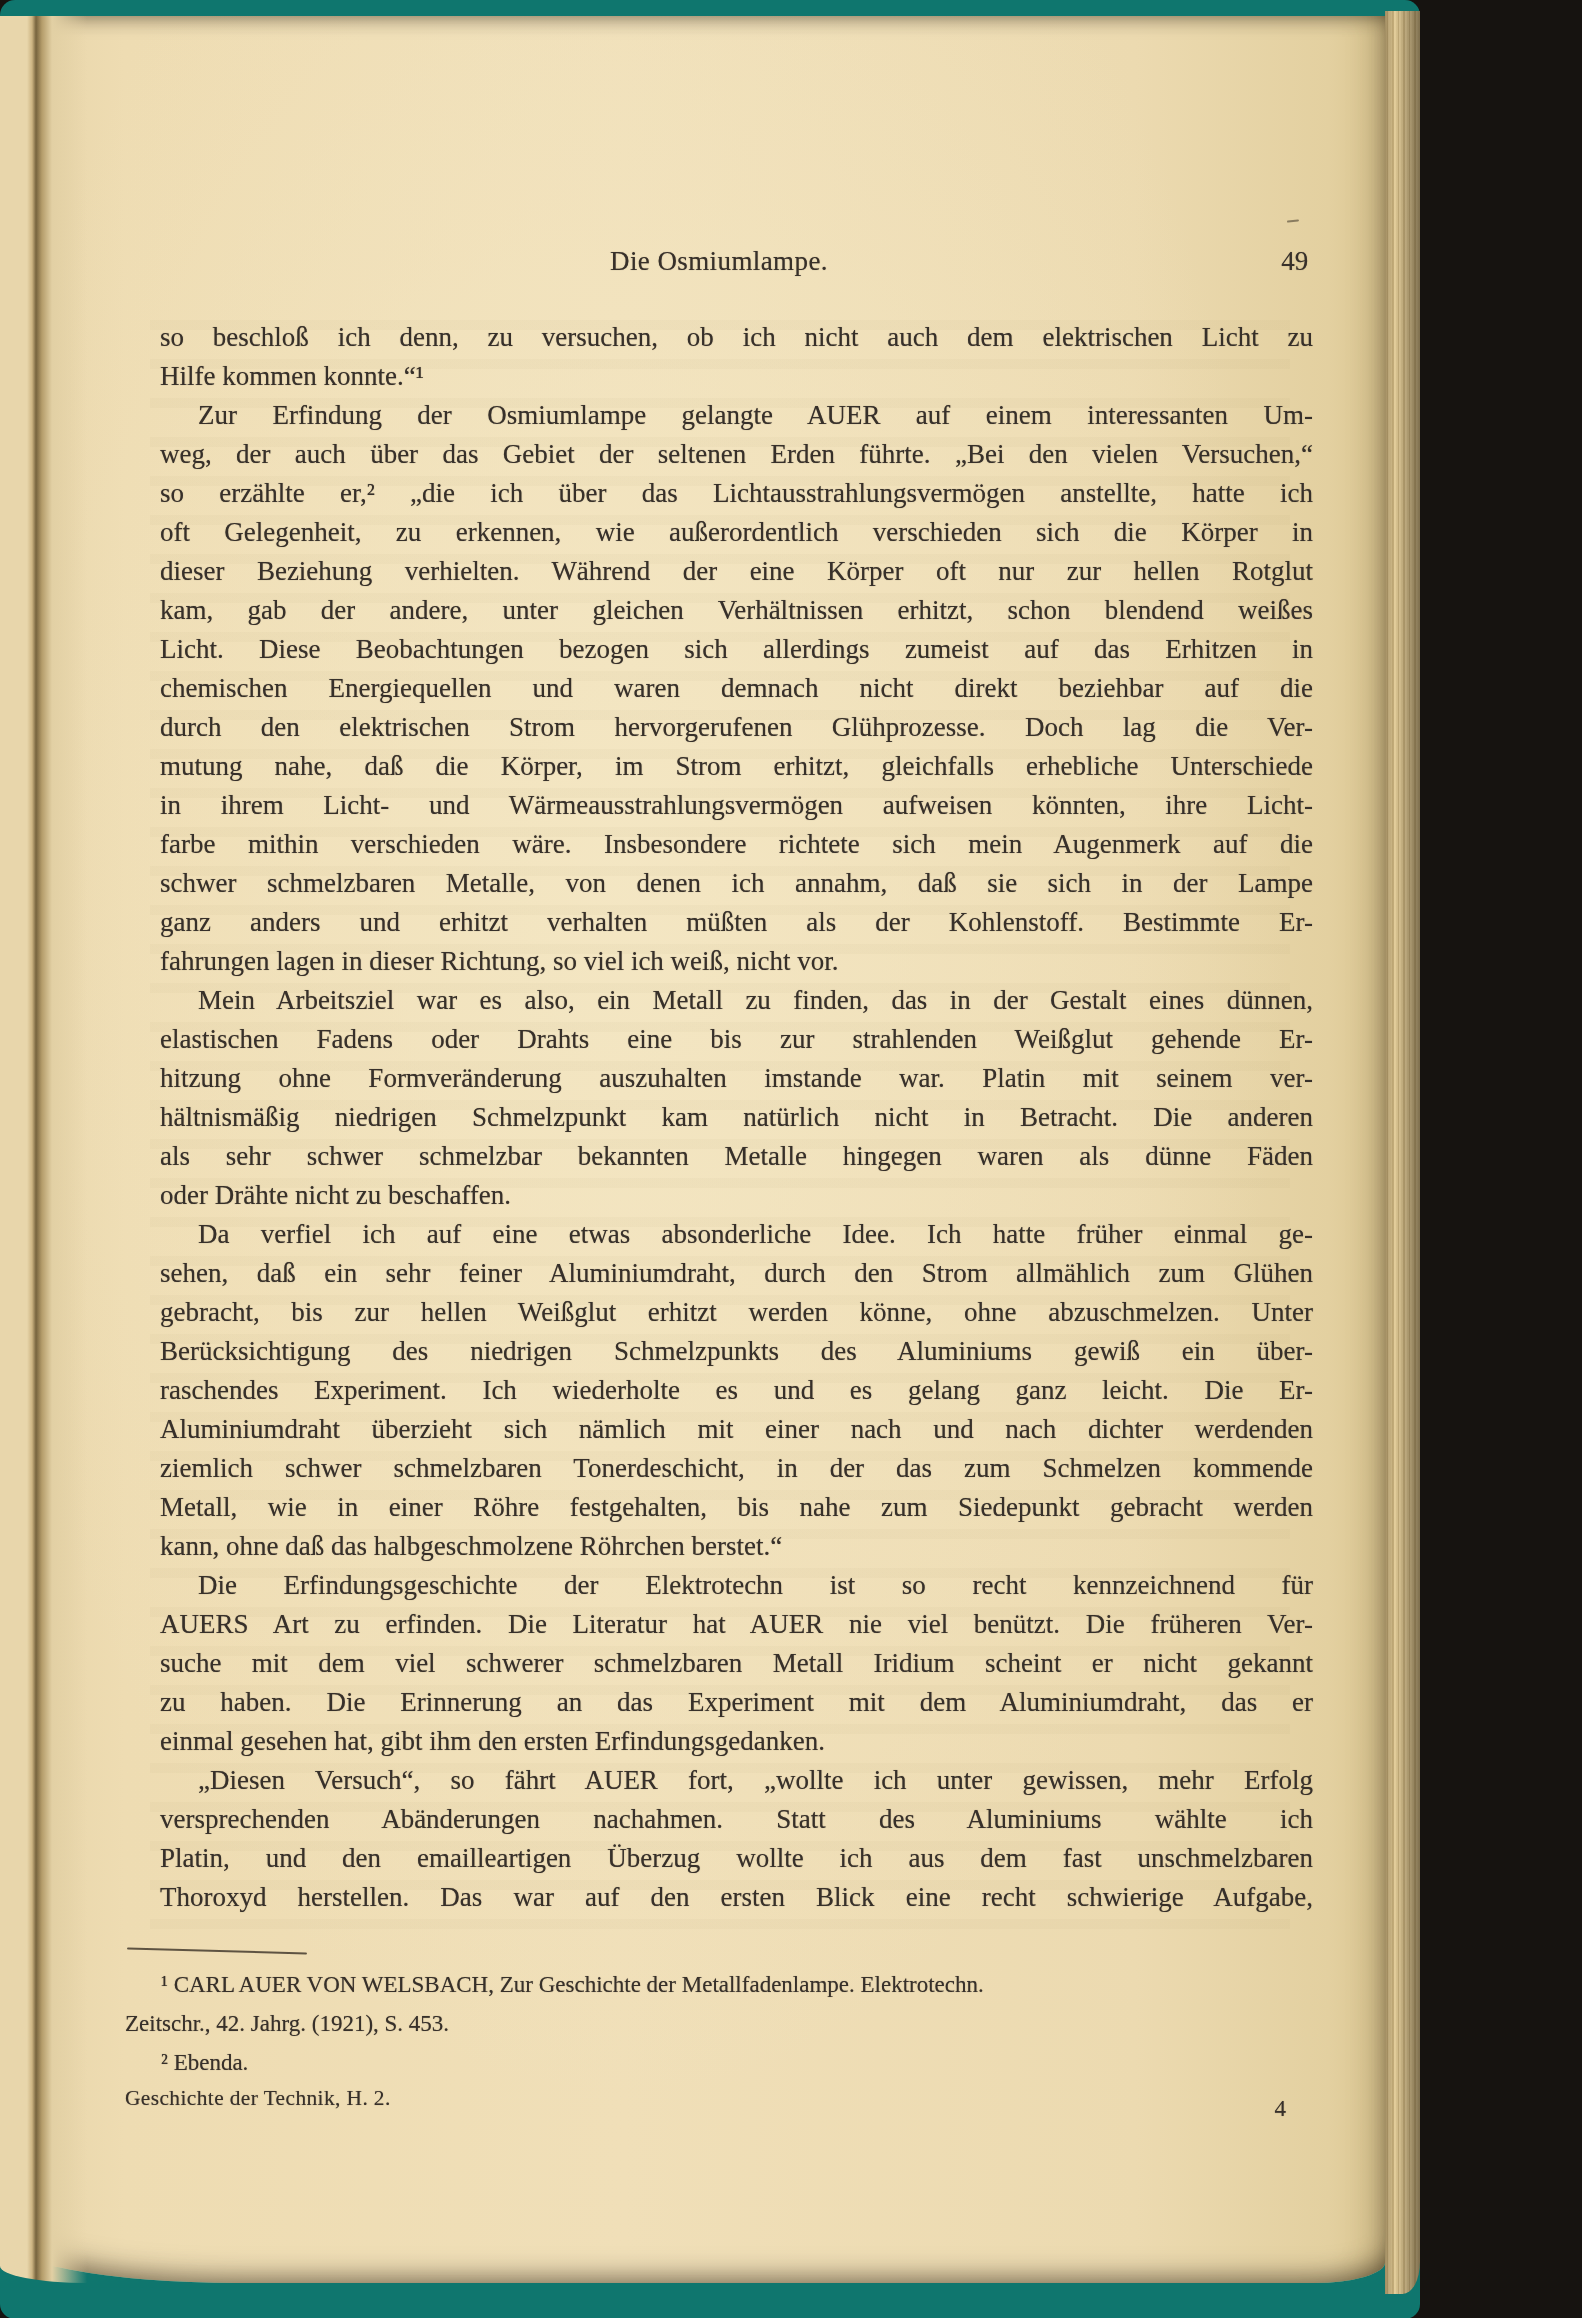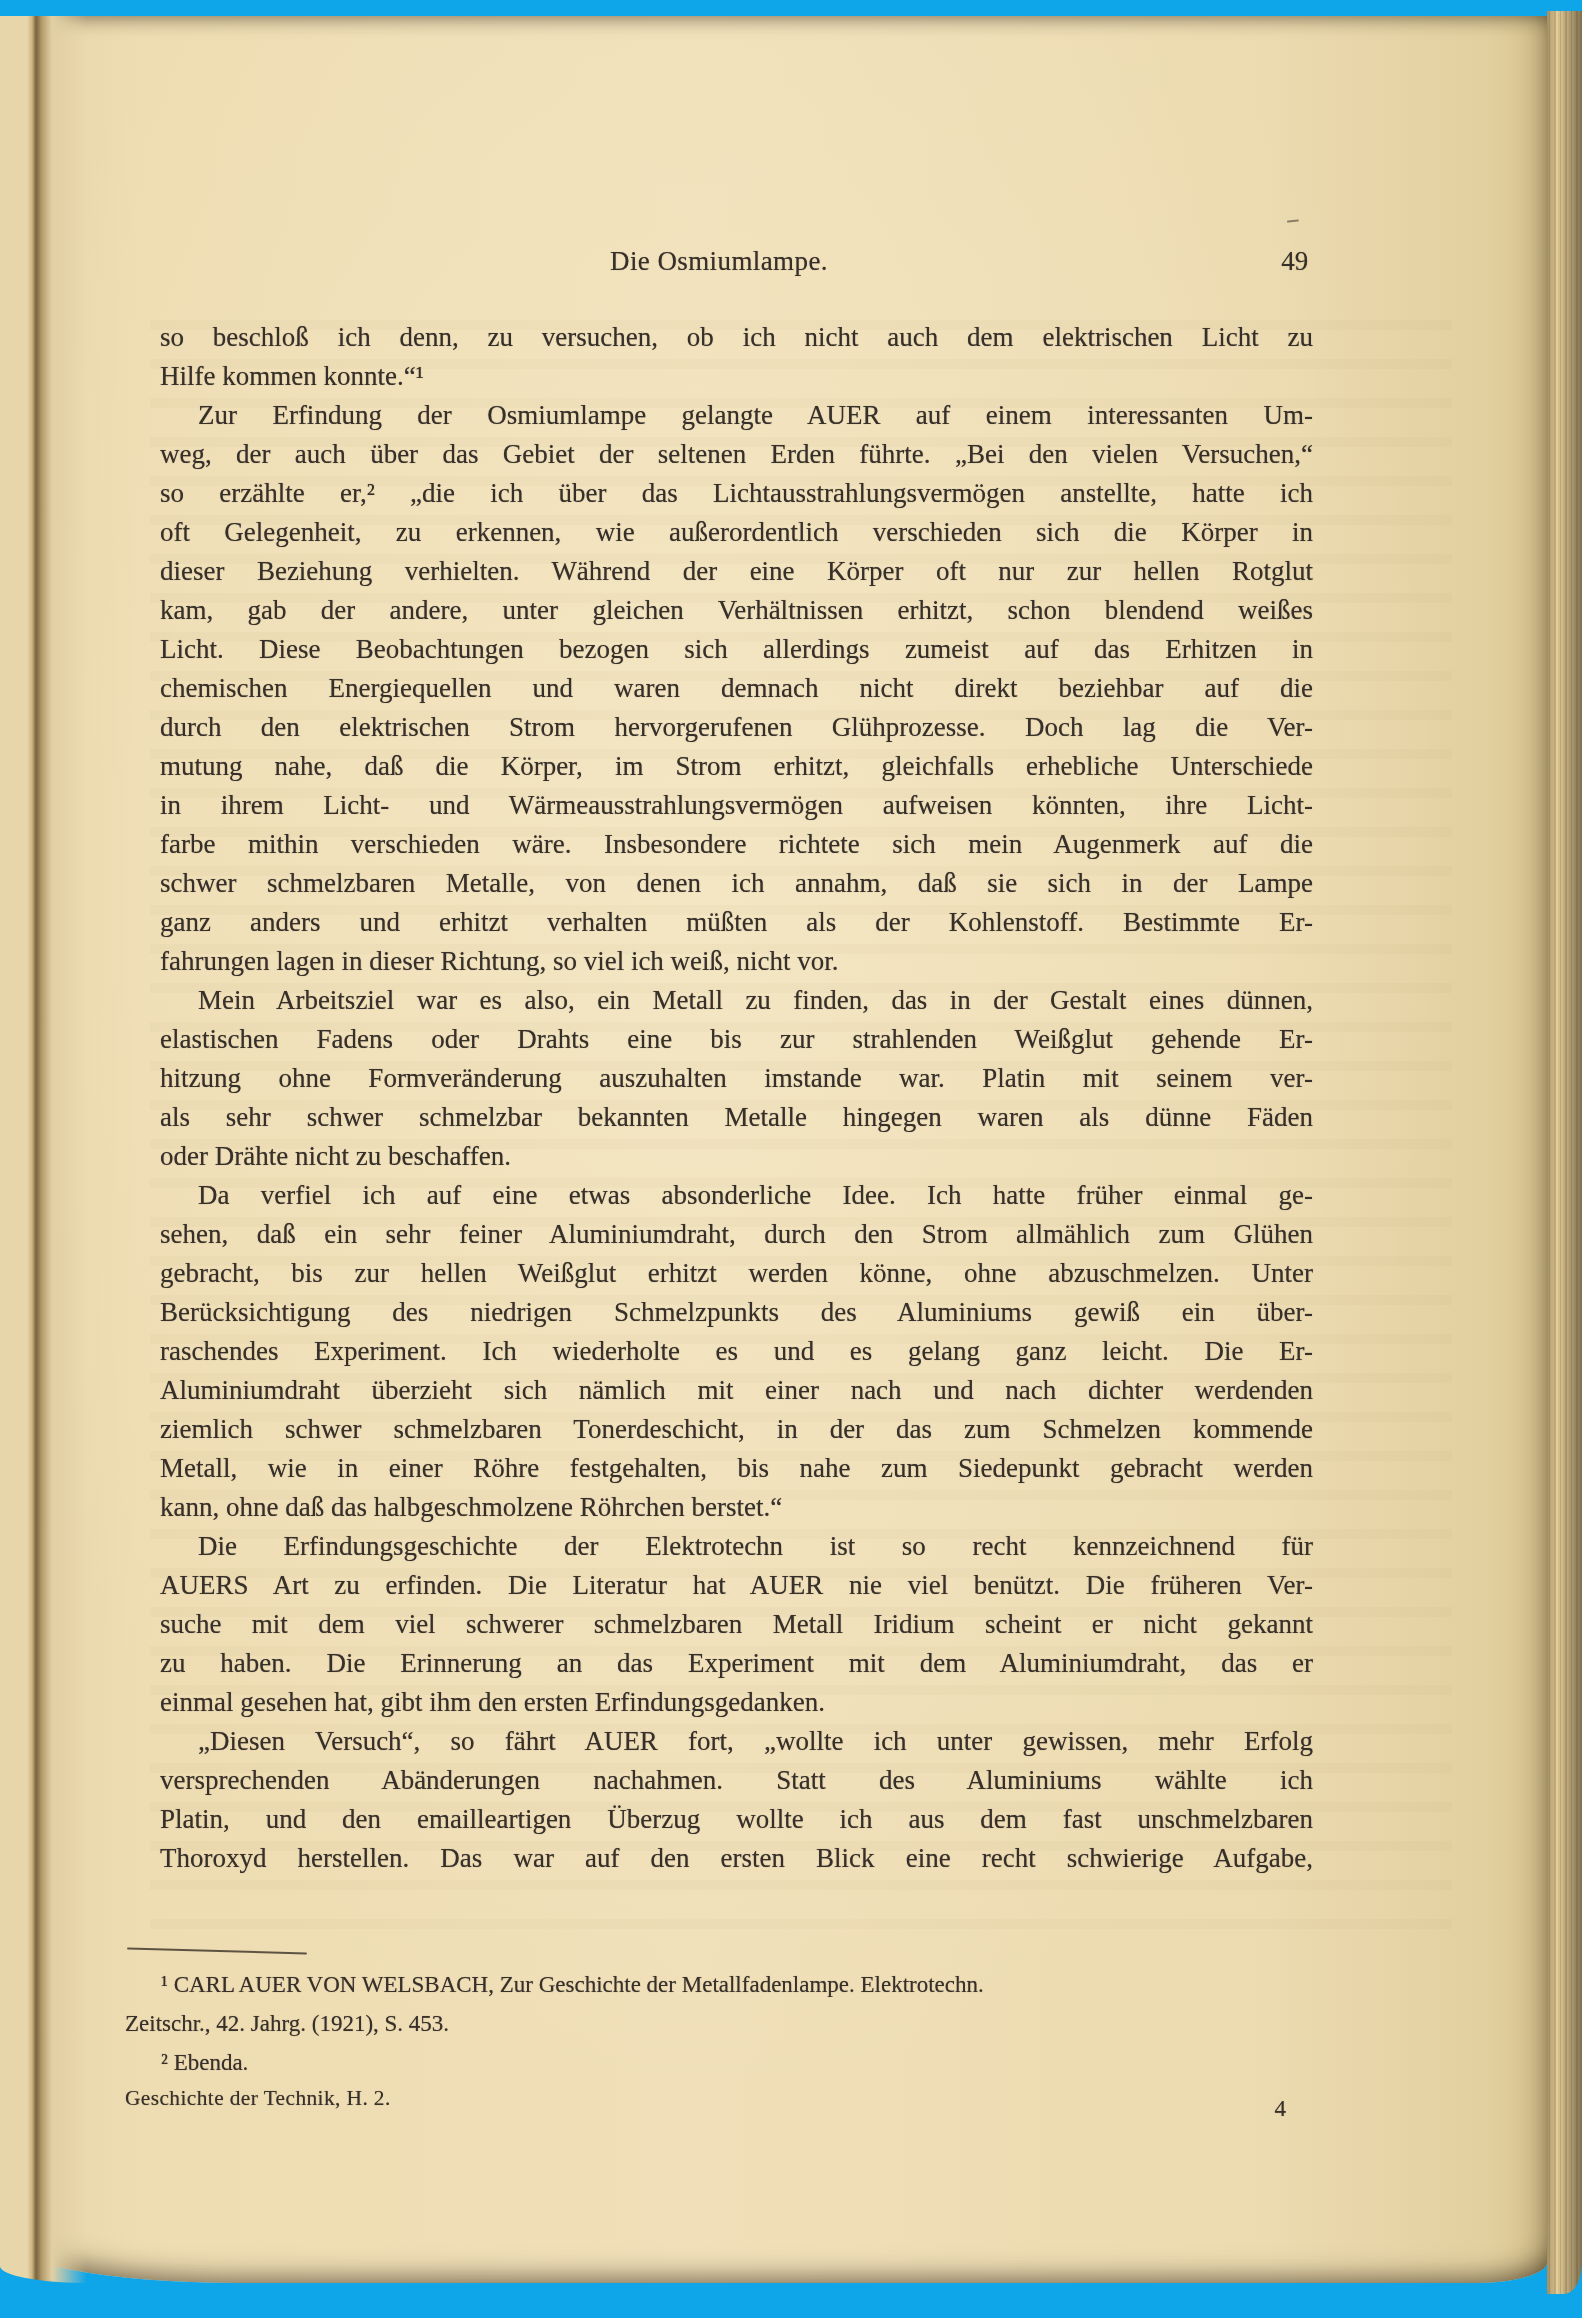--- a/index.html
+++ b/index.html
@@ -1,17 +1,17 @@
 <!DOCTYPE html>
 <html style="font-size:12.7px"><head>
 <meta charset="utf-8">
 <style>
   html,body{margin:0;padding:0;width:1582px;height:2319px;overflow:hidden;background:#161310;}
-  .scan{position:relative;width:1582px;height:2319px;background:#0ea5e9;
-        font-family:"Liberation Serif","DejaVu Serif",serif;}
+  .scan{position:relative;width:1420px;height:2319px;background:#0f766e;
+        font-family:"Liberation Serif","DejaVu Serif",serif;border-radius:15px;}
   
   .paper{position:absolute;left:0;top:16px;right:35px;bottom:36px;
     background:
       radial-gradient(ellipse at 45% 38%, rgba(244,231,196,.9) 0%, rgba(244,231,196,0) 62%),
       linear-gradient(90deg,#e7d4a8 0%,#eedcb2 9%,#f0dfb8 45%,#ecdab0 82%,#e3d0a0 96%,#d9c48f 100%),
       #ecdaae;
     border-top-left-radius:8px 4.7px;
     border-bottom-left-radius:237px 46px;
     border-bottom-right-radius:71px 20.6px;
     box-shadow:inset 0 12.7px 20.6px -12.7px rgba(35,26,12,.6),
@@ -83,20 +83,21 @@
           <div class="line">durch den elektrischen Strom hervorgerufenen Glühprozesse. Doch lag die Ver-</div>
           <div class="line">mutung nahe, daß die Körper, im Strom erhitzt, gleichfalls erhebliche Unterschiede</div>
           <div class="line">in ihrem Licht- und Wärmeausstrahlungsvermögen aufweisen könnten, ihre Licht-</div>
           <div class="line">farbe mithin verschieden wäre. Insbesondere richtete sich mein Augenmerk auf die</div>
           <div class="line">schwer schmelzbaren Metalle, von denen ich annahm, daß sie sich in der Lampe</div>
           <div class="line">ganz anders und erhitzt verhalten müßten als der Kohlenstoff. Bestimmte Er-</div>
           <div class="line end">fahrungen lagen in dieser Richtung, so viel ich weiß, nicht vor.</div>
           <div class="line indent">Mein Arbeitsziel war es also, ein Metall zu finden, das in der Gestalt eines dünnen,</div>
           <div class="line">elastischen Fadens oder Drahts eine bis zur strahlenden Weißglut gehende Er-</div>
           <div class="line">hitzung ohne Formveränderung auszuhalten imstande war. Platin mit seinem ver-</div>
+          <div class="line">hältnismäßig niedrigen Schmelzpunkt kam natürlich nicht in Betracht. Die anderen</div>
           <div class="line">als sehr schwer schmelzbar bekannten Metalle hingegen waren als dünne Fäden</div>
           <div class="line end">oder Drähte nicht zu beschaffen.</div>
           <div class="line indent">Da verfiel ich auf eine etwas absonderliche Idee. Ich hatte früher einmal ge-</div>
           <div class="line">sehen, daß ein sehr feiner Aluminiumdraht, durch den Strom allmählich zum Glühen</div>
           <div class="line">gebracht, bis zur hellen Weißglut erhitzt werden könne, ohne abzuschmelzen. Unter</div>
           <div class="line">Berücksichtigung des niedrigen Schmelzpunkts des Aluminiums gewiß ein über-</div>
           <div class="line">raschendes Experiment. Ich wiederholte es und es gelang ganz leicht. Die Er-</div>
           <div class="line">Aluminiumdraht überzieht sich nämlich mit einer nach und nach dichter werdenden</div>
           <div class="line">ziemlich schwer schmelzbaren Tonerdeschicht, in der das zum Schmelzen kommende</div>
           <div class="line">Metall, wie in einer Röhre festgehalten, bis nahe zum Siedepunkt gebracht werden</div>

